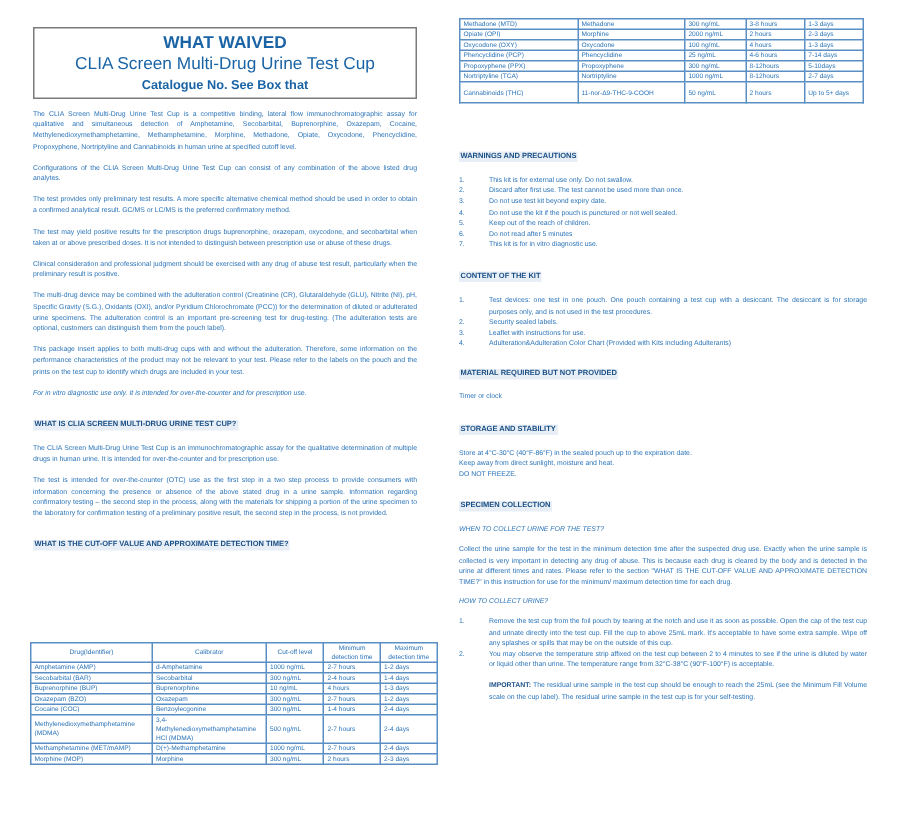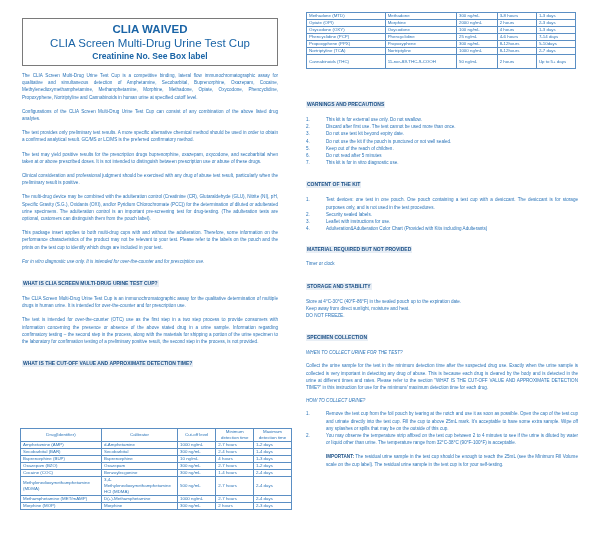--- a/index.html
+++ b/index.html
@@ -16,23 +16,23 @@
   table.dt th{text-align:center;}
   ol.num{list-style:none;margin:0;padding:0;font-size:4.6px;line-height:7.2px;color:#2b74b8;}
   ol.num li{position:relative;padding-left:20px;text-align:justify;}
   ol.num li .n{position:absolute;left:0;top:0;}
   .abs{position:absolute;}
 </style>
 </head>
 <body>
 
 <div class="title-box">
-  <div class="t1">CLIA WAIVED</div>
+  <div class="t1">WHAT WAIVED</div>
   <div class="t2">CLIA Screen Multi-Drug Urine Test Cup</div>
-  <div class="t3">Creatinine No. See Box label</div>
+  <div class="t3">Catalogue No. See Box that</div>
 </div>
 
 <div class="abs" style="left:22px;top:72px;width:256px;">
   <p class="body">The CLIA Screen Multi-Drug Urine Test Cup is a competitive binding, lateral flow immunochromatographic assay for qualitative and simultaneous detection of Amphetamine, Secobarbital, Buprenorphine, Oxazepam, Cocaine, Methylenedioxymethamphetamine, Methamphetamine, Morphine, Methadone, Opiate, Oxycodone, Phencyclidine, Propoxyphene, Nortriptyline and Cannabinoids in human urine at specified cutoff level.</p>
   <p class="body" style="margin-top:7px">Configurations of the CLIA Screen Multi-Drug Urine Test Cup can consist of any combination of the above listed drug analytes.</p>
   <p class="body" style="margin-top:7px">The test provides only preliminary test results. A more specific alternative chemical method should be used in order to obtain a confirmed analytical result. GC/MS or LC/MS is the preferred confirmatory method.</p>
   <p class="body" style="margin-top:7px">The test may yield positive results for the prescription drugs buprenorphine, oxazepam, oxycodone, and secobarbital when taken at or above prescribed doses. It is not intended to distinguish between prescription use or abuse of these drugs.</p>
   <p class="body" style="margin-top:7px">Clinical consideration and professional judgment should be exercised with any drug of abuse test result, particularly when the preliminary result is positive.</p>
   <p class="body" style="margin-top:7px">The multi-drug device may be combined with the adulteration control (Creatinine (CR), Glutaraldehyde (GLU), Nitrite (NI), pH, Specific Gravity (S.G.), Oxidants (OXI), and/or Pyridium Chlorochromate (PCC)) for the determination of diluted or adulterated urine specimens. The adulteration control is an important pre-screening test for drug-testing. (The adulteration tests are optional, customers can distinguish them from the pouch label).</p>
   <p class="body" style="margin-top:7px">This package insert applies to both multi-drug cups with and without the adulteration. Therefore, some information on the performance characteristics of the product may not be relevant to your test. Please refer to the labels on the pouch and the prints on the test cup to identify which drugs are included in your test.</p>

